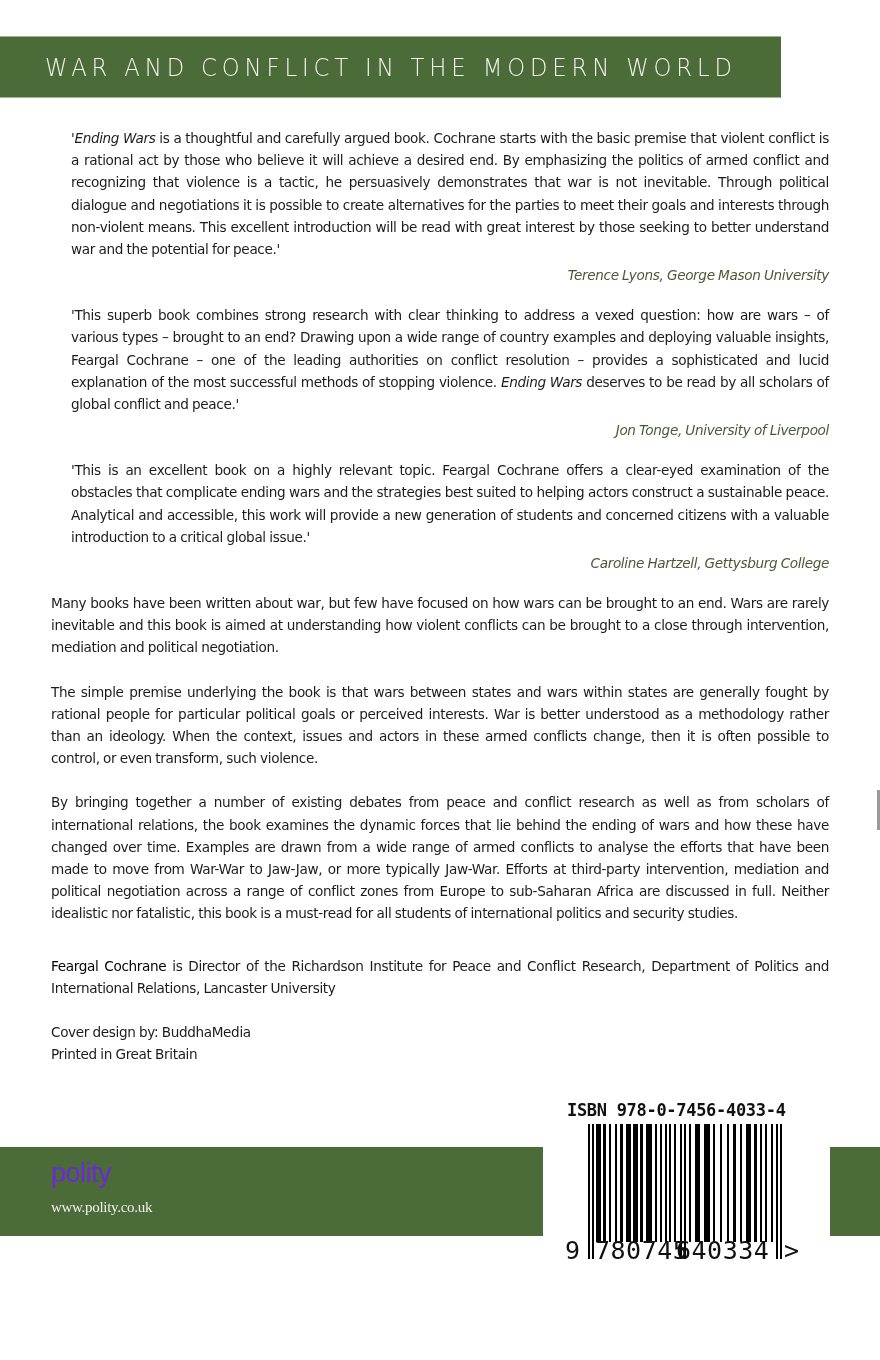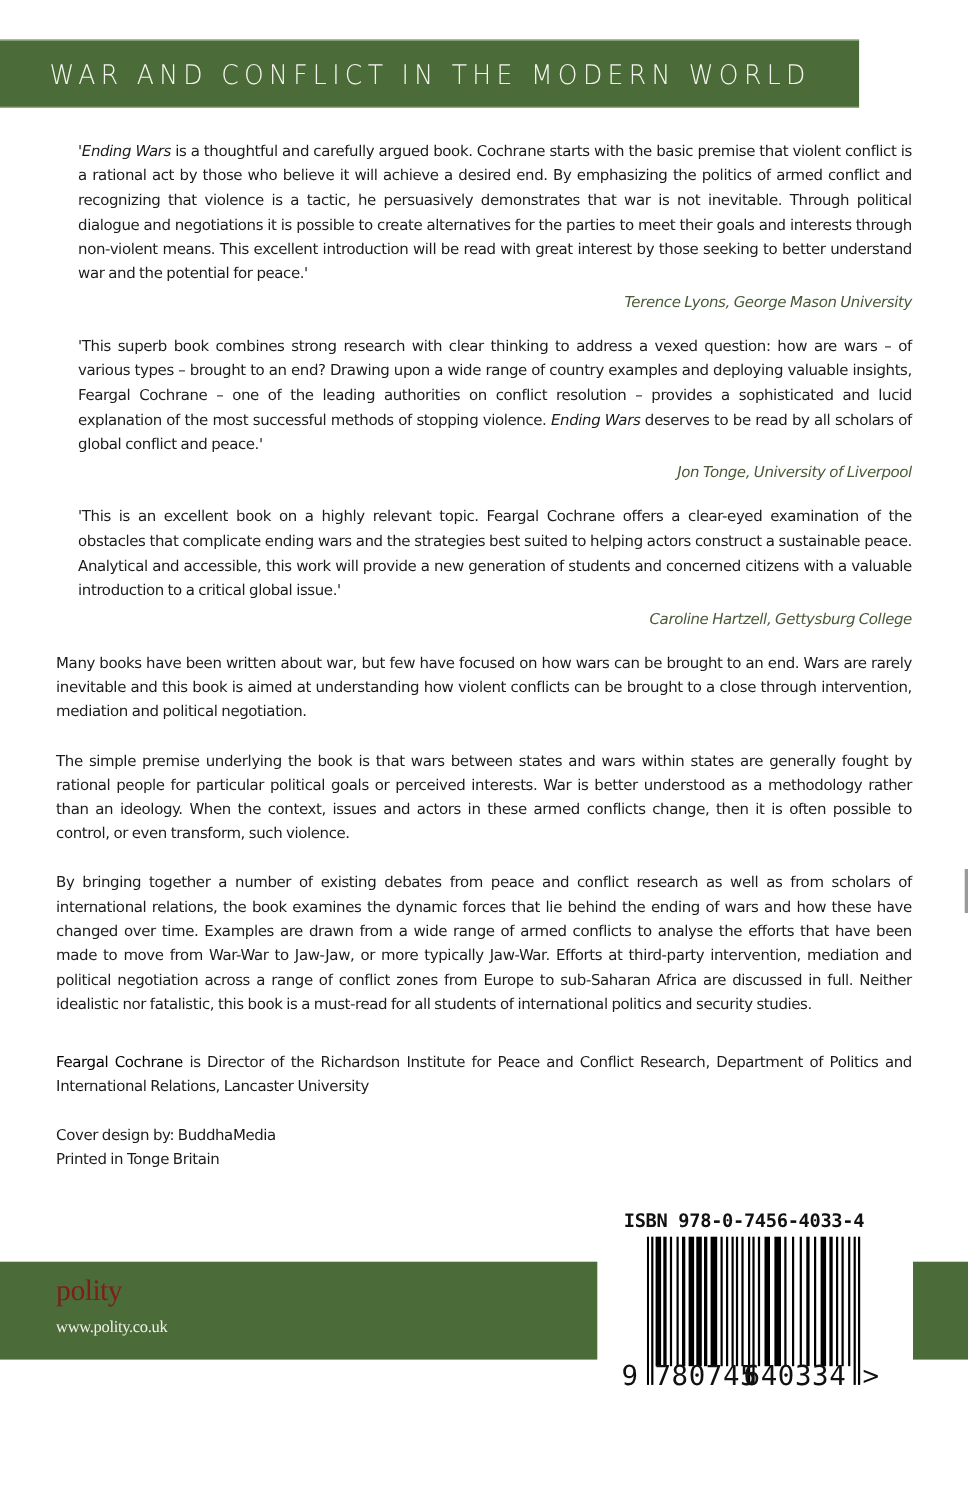--- a/index.html
+++ b/index.html
@@ -50,21 +50,21 @@
   .footer-bar {
     position: absolute; left: 0; top: 1147px; width: 543px; height: 89px;
     background: #4b6b38;
   }
   .footer-bar-right {
     position: absolute; left: 830px; top: 1147px; width: 50px; height: 89px;
     background: #4b6b38;
   }
   .polity-logo {
     position: absolute; left: 51px; top: 1158px;
-    color: #7f1d1d; font-family: Liberation Serif, serif;
+    color: #6d28d9; font-family: Liberation Sans, sans-serif;
     font-size: 27px; letter-spacing: -0.5px;
   }
   .polity-url {
     position: absolute; left: 51px; top: 1199px;
     color: #f1f1ea; font-family: Liberation Serif, serif;
     font-size: 15px; letter-spacing: -0.3px;
   }
   .barcode-block {
     position: absolute; left: 560px; top: 1100px; width: 250px; height: 170px;
     background: #fff;
@@ -109,21 +109,21 @@
   <p class="para desc">Many books have been written about war, but few have focused on how wars can be brought to an end. Wars are rarely inevitable and this book is aimed at understanding how violent conflicts can be brought to a close through intervention, mediation and political negotiation.</p>
   <p class="para desc">The simple premise underlying the book is that wars between states and wars within states are generally fought by rational people for particular political goals or perceived interests. War is better understood as a methodology rather than an ideology. When the context, issues and actors in these armed conflicts change, then it is often possible to control, or even transform, such violence.</p>
   <p class="para desc">By bringing together a number of existing debates from peace and conflict research as well as from scholars of international relations, the book examines the dynamic forces that lie behind the ending of wars and how these have changed over time.  Examples are drawn from a wide range of armed conflicts to analyse the efforts that have been made to move from War-War to Jaw-Jaw, or more typically Jaw-War.  Efforts at third-party intervention, mediation and political negotiation across a range of conflict zones from Europe to sub-Saharan Africa are discussed in full.  Neither idealistic nor fatalistic, this book is a must-read for all students of international politics and security studies.</p>
 
   <div class="bio-wrap">
     <p class="para"><span class="author-name">Feargal Cochrane</span><span> is Director of the Richardson Institute for Peace and Conflict Research, Department of Politics and International Relations, Lancaster University</span></p>
   </div>
 
   <div class="credits">
     <span class="credit-line">Cover design by: BuddhaMedia</span>
-    <span class="credit-line">Printed in Tonge Britain</span>
+    <span class="credit-line">Printed in Great Britain</span>
   </div>
 </div>
 
 <div class="footer-bar"></div>
 <div class="footer-bar-right"></div>
 <div class="polity-logo">polity</div>
 <div class="polity-url">www.polity.co.uk</div>
 
 <div class="barcode-block"></div>
 <div class="isbn-label">ISBN 978-0-7456-4033-4</div>

